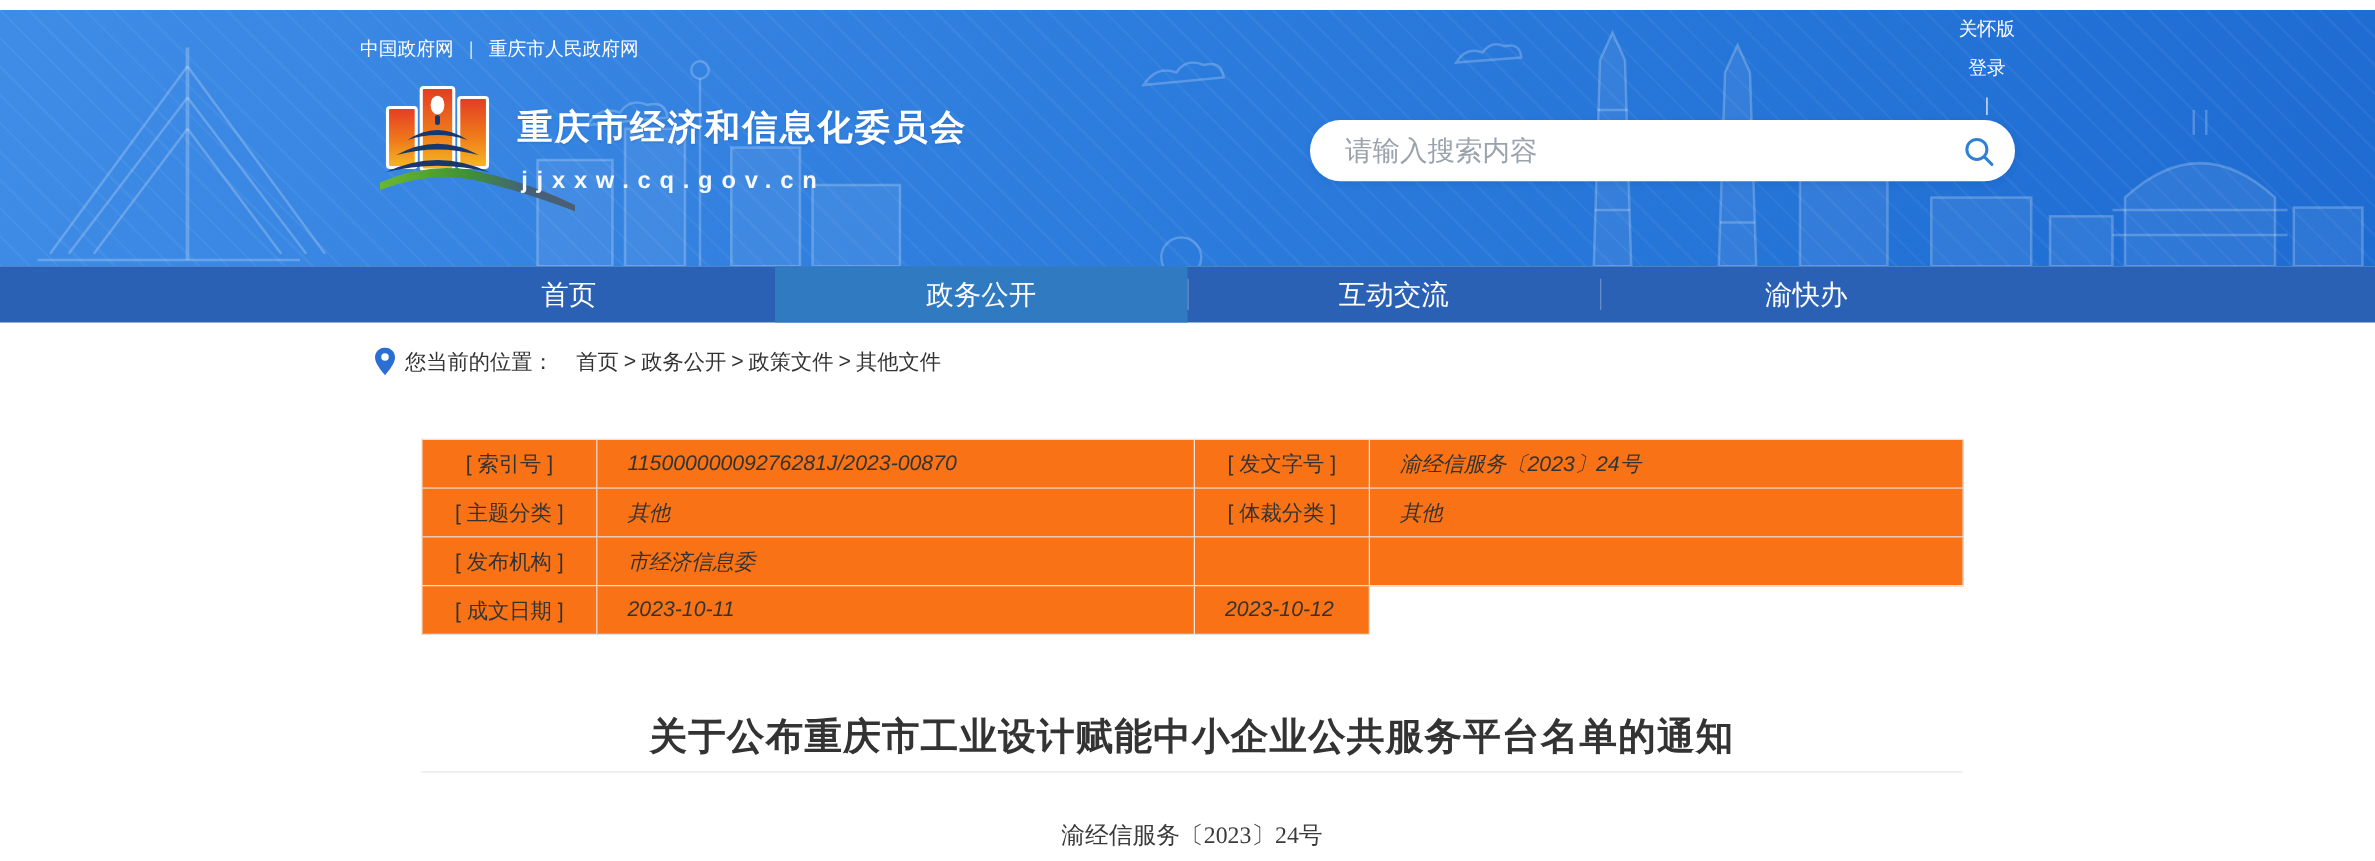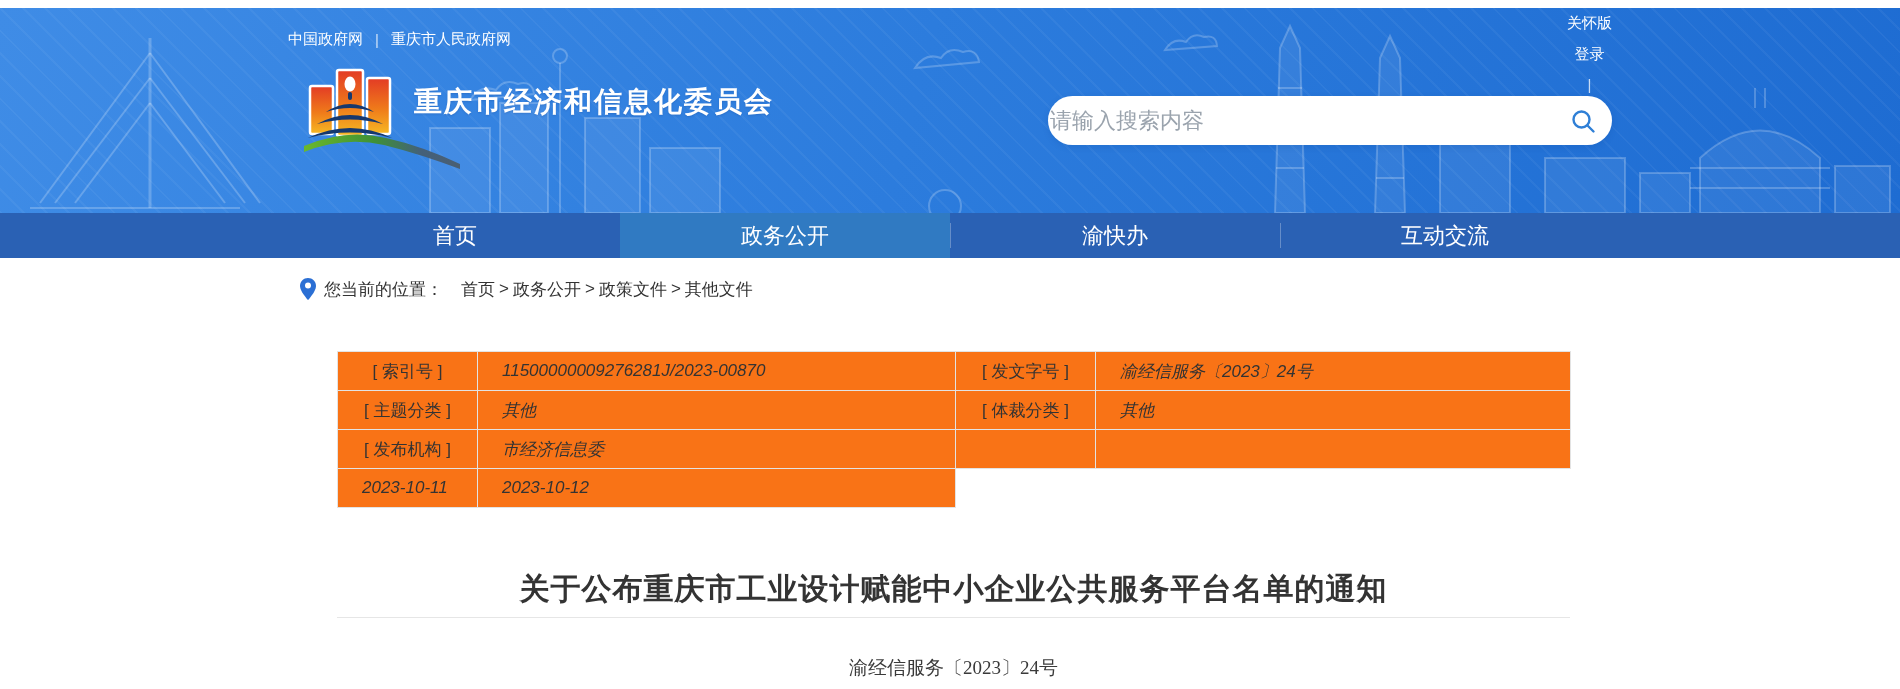--- a/index.html
+++ b/index.html
@@ -42,21 +42,21 @@
     font-size:19px;color:#ffffff;letter-spacing:7px;font-weight:bold;opacity:0.95;
   }
   
   .search-box{
     position:absolute;left:1048px;top:88px;width:564px;height:49px;
     background:#ffffff;border-radius:25px;display:flex;align-items:center;
     box-shadow:0 2px 6px rgba(10,60,140,0.15);
   }
   .search-box input{
     flex:1;border:none;outline:none;background:transparent;
-    font-size:22px;color:#b91c1c;
+    margin-left:26px;font-size:22px;color:#b91c1c;
     font-family:"Liberation Sans","DejaVu Sans",sans-serif;
   }
   .search-box input::placeholder{color:#9aa3ad;}
   .search-btn{width:58px;height:49px;display:flex;align-items:center;justify-content:center;cursor:pointer;background:none;border:none;}
   
   .nav{position:absolute;left:0;top:213px;width:1900px;height:45px;background:#2a61b4;}
   .nav-inner{position:absolute;left:290px;top:0;width:1320px;height:45px;display:flex;}
   .nav-item{
     width:330px;height:45px;display:flex;align-items:center;justify-content:center;
     color:#ffffff;font-size:22px;cursor:pointer;position:relative;
@@ -190,38 +190,39 @@
     <g fill="#16386e">
       <rect x="44" y="26" width="4" height="8" rx="2"></rect>
       <path d="M22 46 Q46 30 70 46 Q46 38 22 46 Z"></path>
       <path d="M13 58 Q46 40 79 58 Q46 49 13 58 Z"></path>
       <path d="M4 72 Q46 52 88 72 Q46 61 4 72 Z"></path>
     </g>
     <path d="M0 80 Q42 62 82 72 Q118 80 156 98 L156 103 Q116 88 80 79 Q40 70 0 86 Z" fill="url(#g-swoosh)"></path>
   </svg>
 
   <div class="site-name">重庆市经济和信息化委员会</div>
+  <div class="site-url">jjxxw.cq.gov.cn</div>
 
   <div class="search-box">
     <input type="text" placeholder="请输入搜索内容" style="">
     <button class="search-btn">
       <svg width="26" height="26" viewBox="0 0 26 26" fill="none">
         <circle cx="11.5" cy="11.5" r="8" stroke="#2f7fd6" stroke-width="2.4"></circle>
         <line x1="17.5" y1="17.5" x2="23.5" y2="23.5" stroke="#2f7fd6" stroke-width="2.4" stroke-linecap="round"></line>
       </svg>
     </button>
   </div>
 </div>
 
 <div class="nav">
   <div class="nav-inner">
     <div class="nav-item">首页</div>
     <div class="nav-item active">政务公开</div>
+    <div class="nav-item">互动交流</div>
     <div class="nav-item">渝快办</div>
-    <div class="nav-item">互动交流</div>
   </div>
 </div>
 
 <div class="breadcrumb">
   <svg class="crumb-pin" viewBox="0 0 16 22">
     <path d="M8 0 C3.6 0 0 3.5 0 7.9 C0 13.4 8 22 8 22 C8 22 16 13.4 16 7.9 C16 3.5 12.4 0 8 0 Z" fill="#2b6fd4"></path>
     <circle cx="8" cy="7.6" r="3" fill="#ffffff"></circle>
   </svg>
   <span class="crumb-prefix">您当前的位置：</span>
   <a>首页</a>
@@ -242,19 +243,20 @@
   <div class="cell lbl">[ 主题分类 ]</div>
   <div class="cell val">其他</div>
   <div class="cell lbl">[ 体裁分类 ]</div>
   <div class="cell val">其他</div>
 
   <div class="cell lbl">[ 发布机构 ]</div>
   <div class="cell val">市经济信息委</div>
   <div class="cell lbl"></div>
   <div class="cell val"></div>
 
+  <div class="cell lbl">[ 成文日期 ]</div>
   <div class="cell val">2023-10-11</div>
   <div class="cell val">2023-10-12</div>
 </div>
 
 <h1 class="article-title">关于公布重庆市工业设计赋能中小企业公共服务平台名单的通知</h1>
 <div class="title-divider"></div>
 <div class="doc-number">渝经信服务〔2023〕24号</div>
 
 </body></html>

